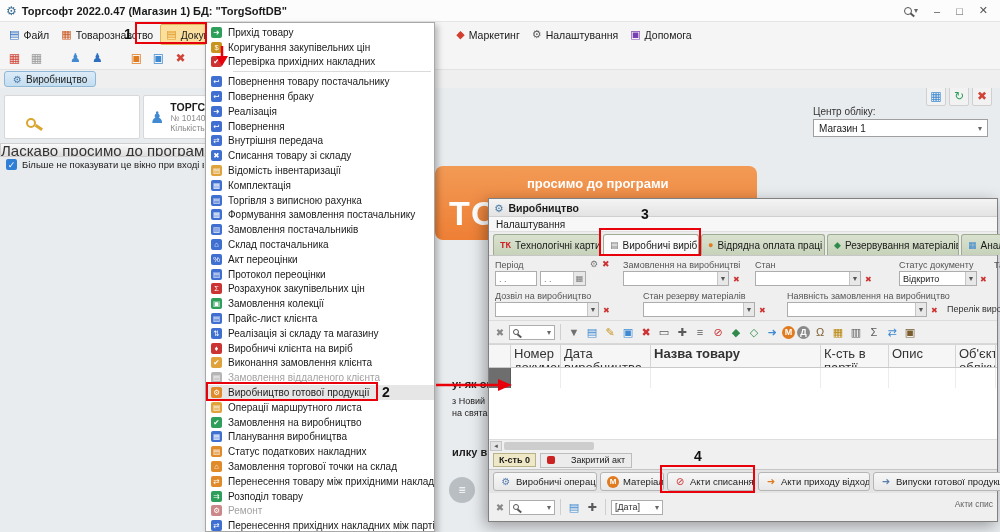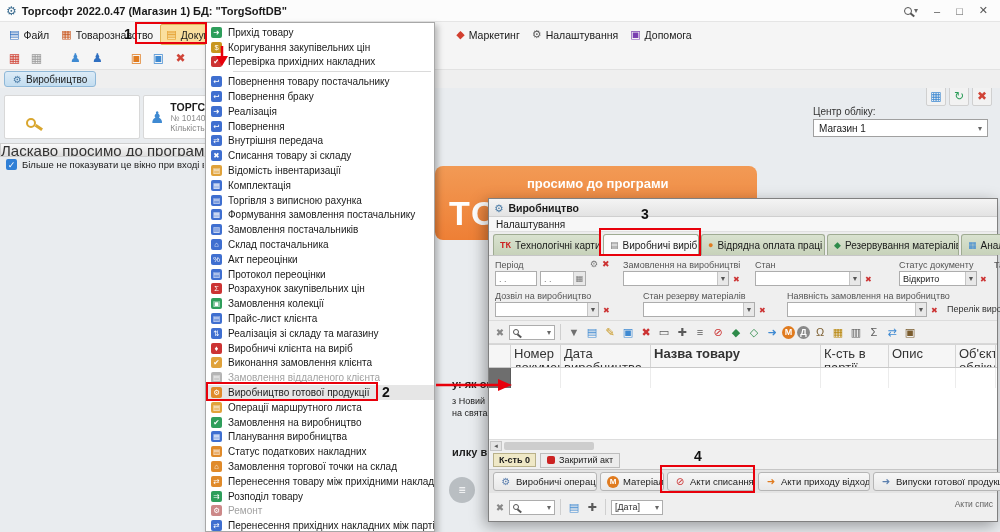--- a/index.html
+++ b/index.html
@@ -106,21 +106,21 @@
   .hcell.bold{font-weight:bold}
   .grow{top:169px;height:20px;display:flex;background:#fff}
   .rcell{border-right:1px solid #ececec;height:100%;flex:none}
   .rcell.ind{background:#6e6e6e;border-right-color:#5a5a5a}
   .wbody{top:189px;height:51px;background:#fff}
   .hscroll{top:240px;height:12px;background:#f0f0f0;border-top:1px solid #ddd;display:flex;align-items:center;padding-left:1px}
   .sbtn{width:12px;height:10px;background:#e4e4e4;border:1px solid #c6c6c6;font-size:7px;display:flex;align-items:center;justify-content:center;color:#555;flex:none}
   .sthumb{width:90px;height:8px;background:#cdcdcd;margin-left:2px;border-radius:2px}
   .wstatus{top:252px;height:18px;display:flex;align-items:center;gap:4px;padding-left:4px;background:#f0f0f0}
   .count-chip{height:14px;background:#efe8c6;border:1px solid #b9b189;font-size:9px;font-weight:bold;display:flex;align-items:center;padding:0 5px}
-  .closedact{height:15px;background:#ececec;border:1px solid #bdbdbd;font-size:9px;display:flex;align-items:center;gap:4px;padding:0 6px}
+  .closedact{height:15px;background:#ececec;border:1px solid #bdbdbd;font-size:9px;display:flex;align-items:center;gap:16px;padding:0 6px}
   .red-sq{width:8px;height:8px;background:#cc2222;border-radius:2px;flex:none}
   .wbtabs{top:270px;height:24px;background:#e4e4e4;border-top:1px solid #c6c6c6;display:flex;gap:3px;padding:2px 0 0 4px;align-items:flex-start}
   .btab{height:19px;background:linear-gradient(#f7f7f7,#e8e8e8);border:1px solid #b5b5b5;border-radius:3px;display:flex;align-items:center;gap:4px;padding:0 6px;font-size:9.5px;white-space:nowrap;overflow:hidden;flex:none}
   .tbico{width:12px;height:12px;display:flex;align-items:center;justify-content:center;font-size:10px;flex:none}
   .tbico[style*="background"]{border-radius:50%;font-size:8px;font-weight:bold}
   .wbottom{top:294px;height:28px;background:#efefef;display:flex;align-items:center;gap:2px;padding-left:4px}
   .dsel{width:52px;height:15px;background:#fff;border:1px solid #adadad;font-size:9px;color:#333;display:flex;align-items:center;justify-content:space-between;padding:0 3px;flex:none}
   .corner{position:absolute;right:4px;top:300px;font-size:8.5px;color:#666}
 
   

